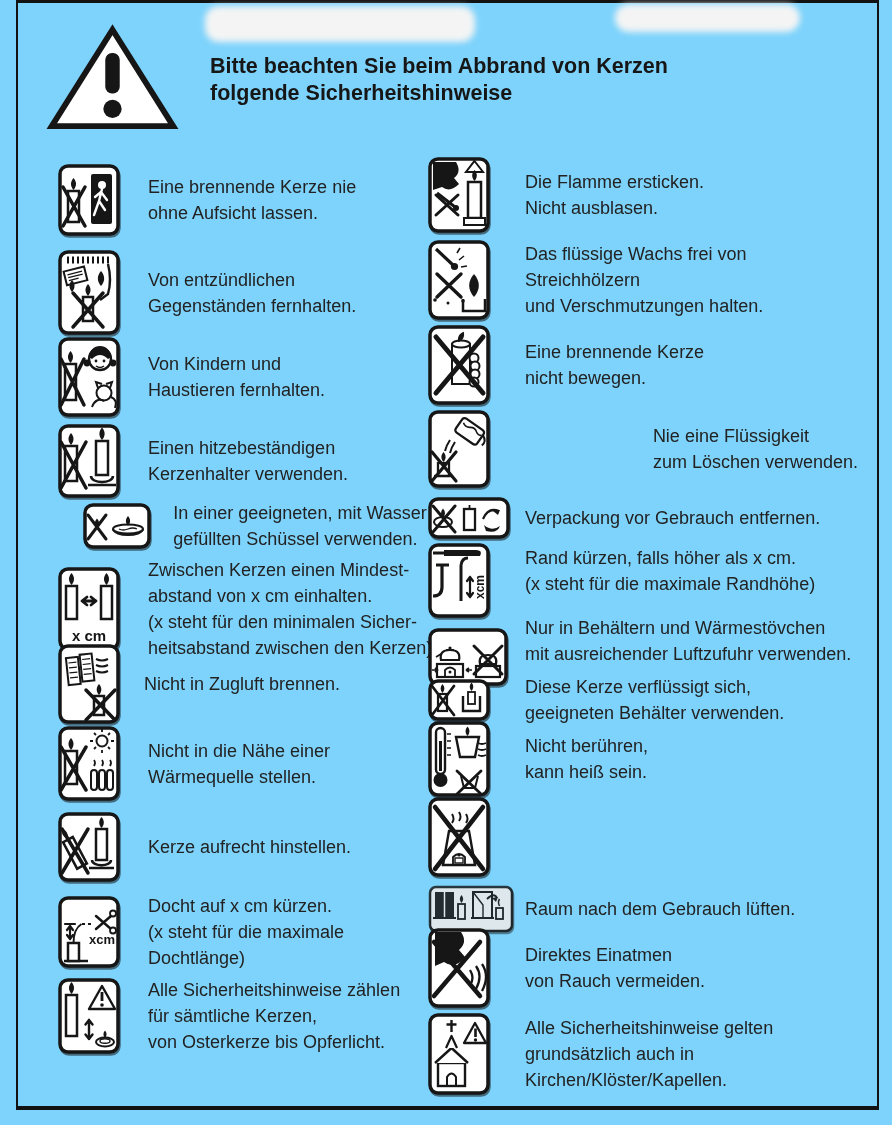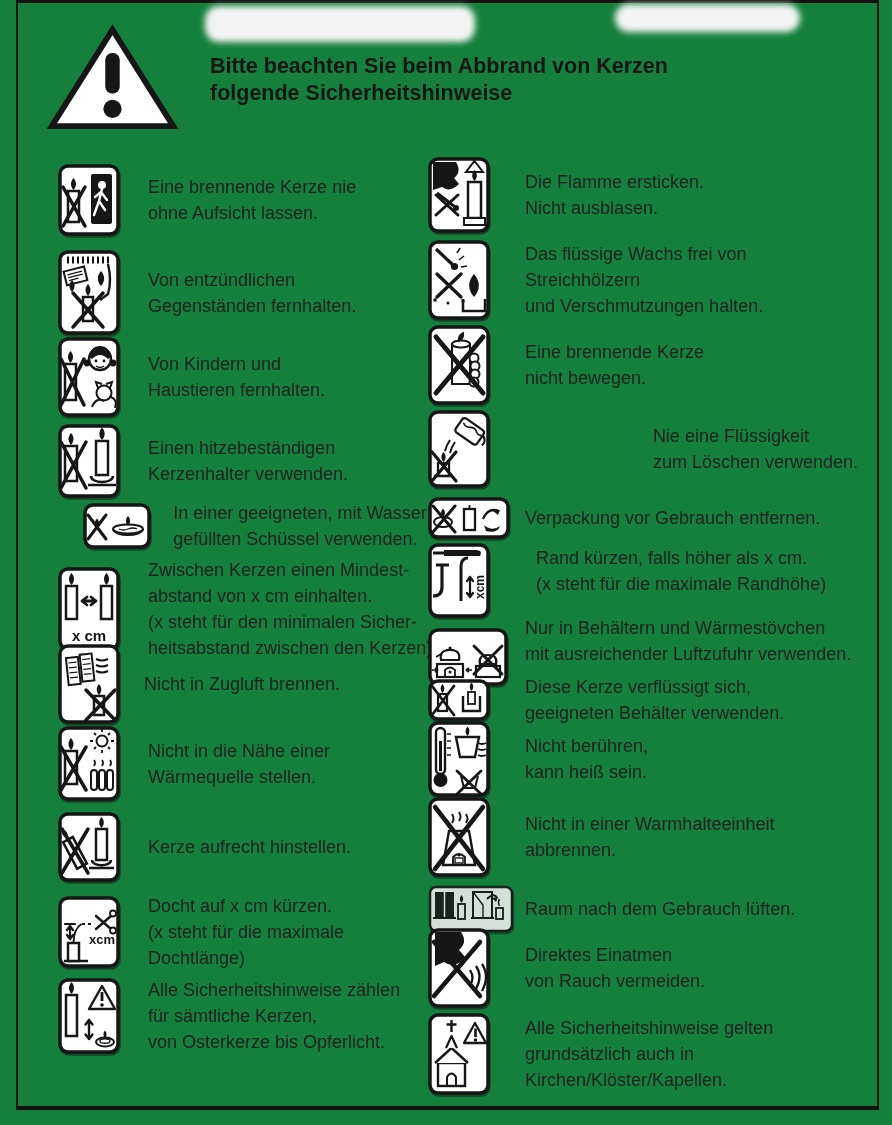--- a/index.html
+++ b/index.html
@@ -1,16 +1,16 @@
 <!DOCTYPE html>
 <html><head>
 <meta charset="utf-8">
 <style>
   html,body{margin:0;padding:0;background:#ffffff;}
-  #page{position:relative;width:892px;height:1125px;background:#15803d;overflow:hidden;
+  #page{position:relative;width:892px;height:1125px;background:#7dd3fc;overflow:hidden;
         font-family:"Liberation Sans",sans-serif;color:#1f1f1f;}
   #frame{position:absolute;left:16px;right:13px;top:0px;bottom:15px;
          border:2.5px solid #121212;border-top-width:3px;border-bottom-width:4.5px;}
   .smudge{position:absolute;background:#f4f4f4;border-radius:14px;filter:blur(3px);}
   #warn-tri{position:absolute;left:45px;top:24px;}
   #title{position:absolute;left:210px;top:53px;font-size:21.5px;font-weight:bold;
          line-height:27px;color:#161616;white-space:pre-line;letter-spacing:0px;}
   .item{position:absolute;display:flex;align-items:center;}
   .icon{flex:0 0 auto;}
   .icon svg{display:block;filter:drop-shadow(1.5px 2px 0 rgba(20,20,20,0.55));}
@@ -324,21 +324,21 @@
           <svg width="62" height="75" viewBox="0 0 62 75">
             <rect x="2" y="2" width="58" height="71" rx="8" fill="#fff" stroke="#161616" stroke-width="3.5"></rect>
             <path d="M16 7 H48 Q55 7 52 13 H16 Z" fill="#161616"></path>
             <path d="M5 10 H16" stroke="#161616" stroke-width="3"></path>
   <path d="M8 22 h13 M14 22 v22 q0 9 -9 9" stroke="#161616" stroke-width="3.2" fill="none"></path>
   <path d="M33 22 v36 M33 22 q1 -7 7 -7" stroke="#161616" stroke-width="3" fill="none"></path>
   <path d="M42 34 v20 M42 34 l-3 4 M42 34 l3 4 M42 54 l-3 -4 M42 54 l3 -4" stroke="#161616" stroke-width="2.2" fill="none" stroke-linecap="round"></path>
   <text transform="translate(56 56) rotate(-90)" font-family="Liberation Sans,sans-serif" font-weight="bold" font-size="12" fill="#161616">xcm</text>
           </svg>
         </div>
-        <div class="txt" style="margin-left: 46px; transform: translateY(-10px);">Rand kürzen, falls höher als x cm.
+        <div class="txt" style="margin-left: 35px; transform: translateY(-10px);">Rand kürzen, falls höher als x cm.
 (x steht für die maximale Randhöhe)</div>
       </div>
       <div class="item" style="left: 428px; top: 628px; width: 430px; min-height: 58px;">
         <div class="icon">
           <svg width="80" height="58" viewBox="0 0 80 58">
             <rect x="2" y="2" width="76" height="54" rx="8" fill="#fff" stroke="#161616" stroke-width="3.5"></rect>
             <rect x="9" y="36" width="26" height="13" fill="#fff" stroke="#161616" stroke-width="2.2"></rect>
   <path d="M17 49 v-7 q5 -5 10 0 v7" stroke="#161616" stroke-width="1.8" fill="none"></path>
   <circle cx="22" cy="44" r="1.5" fill="#161616"></circle>
   <path d="M13 32 q-2 -10 9 -10 q11 0 9 10 z" fill="#fff" stroke="#161616" stroke-width="2.2"></path>
@@ -391,22 +391,20 @@
           <svg width="62" height="80" viewBox="0 0 62 80">
             <rect x="2" y="2" width="58" height="76" rx="8" fill="#fff" stroke="#161616" stroke-width="3.5"></rect>
             <path d="M15 68 L21 34 H41 L47 68 Z" fill="#fff" stroke="#161616" stroke-width="2.4"></path>
   <path d="M25 68 v-8 q6 -6 12 0 v8" stroke="#161616" stroke-width="1.8" fill="none"></path>
   <rect x="27" y="61" width="8" height="5" fill="#fff" stroke="#161616" stroke-width="1.4"></rect>
             <circle cx="31" cy="58" r="1.6" fill="#161616"></circle>
   <path d="M24 26 q3 -4 0 -9 M31 24 q3 -4 0 -9 M38 26 q3 -4 0 -9" stroke="#161616" stroke-width="2" fill="none"></path>
             <path d="M7 10 L55 72 M55 10 L7 72" stroke="#161616" stroke-width="4.5" stroke-linecap="round" fill="none"></path>
           </svg>
         </div>
-        <div class="txt" style="margin-left: 35px;">Nicht in einer Warmhalteeinheit
-abbrennen.</div>
       </div>
       <div class="item" style="left: 428px; top: 885px; width: 430px; min-height: 48px;">
         <div class="icon">
           <svg width="86" height="48" viewBox="0 0 86 48">
             <g opacity="0.82">
               <rect x="2" y="2" width="82" height="44" rx="6" fill="#fff" stroke="#161616" stroke-width="2.5"></rect>
   <rect x="7" y="7" width="19" height="26" fill="#1c1c1c"></rect>
   <path d="M16.5 7 V33" stroke="#fff" stroke-width="1.5"></path>
   <path d="M5 33 h23" stroke="#161616" stroke-width="2"></path>
   <rect x="30" y="19" width="7" height="15" fill="#fff" stroke="#161616" stroke-width="1.8"></rect>

